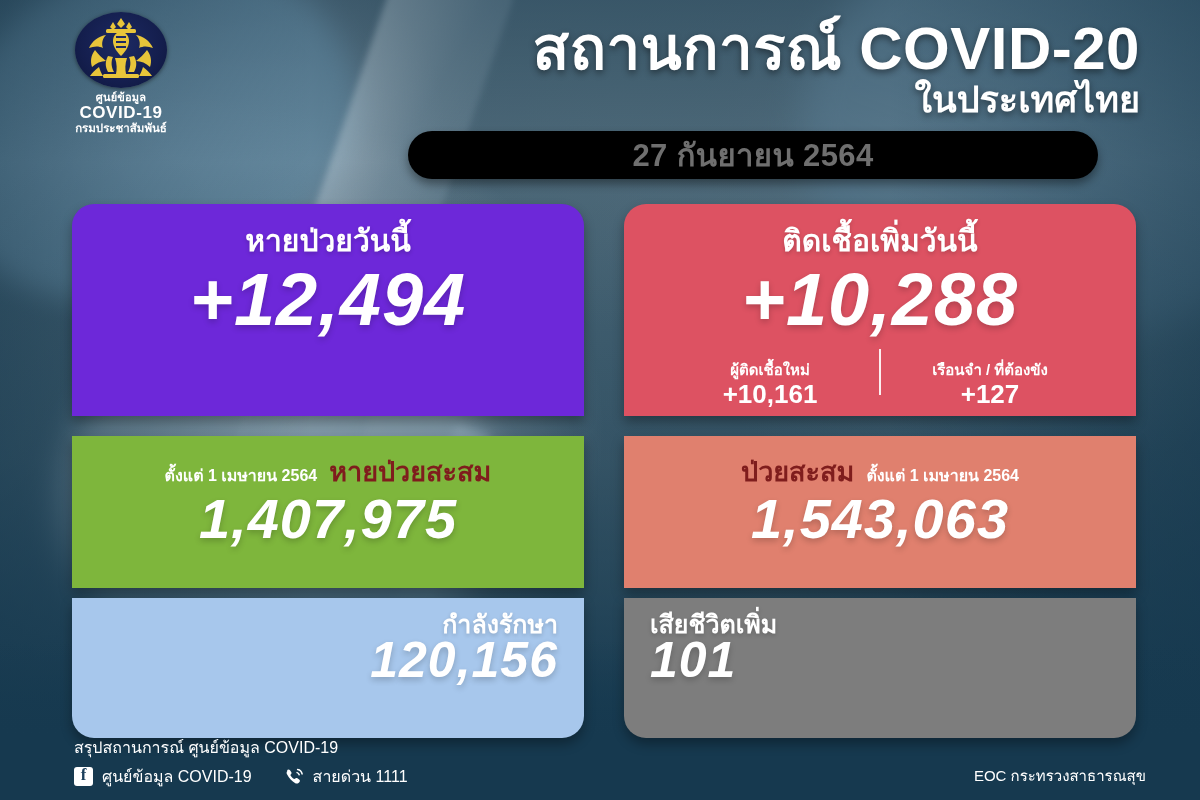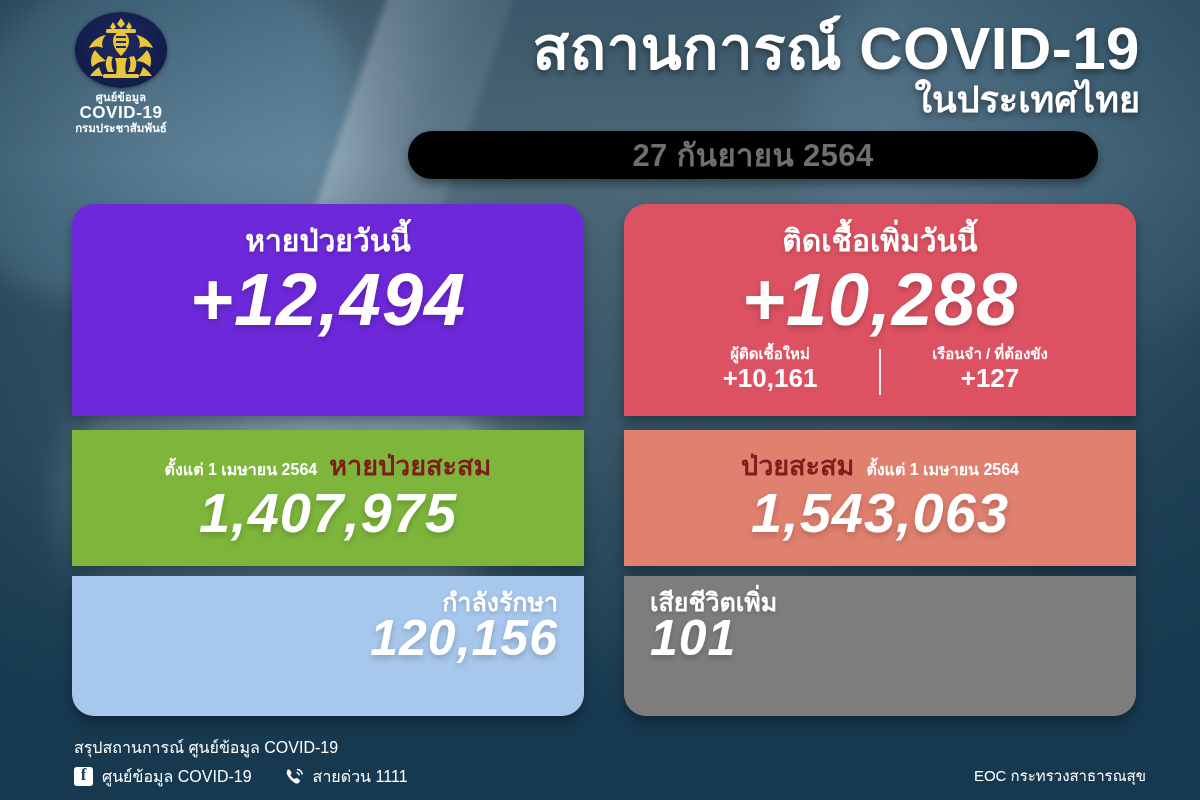--- a/index.html
+++ b/index.html
@@ -67,40 +67,40 @@
     display:flex;align-items:center;justify-content:center;}
   .date-text{font-size:31px;font-weight:bold;color:#6f6f6f;letter-spacing:.4px;}
 
   
   .col{position:absolute;z-index:5;}
   .col-left{left:72px;top:204px;width:512px;}
   .col-right{left:624px;top:204px;width:512px;}
 
   .card{box-sizing:border-box;position:relative;box-shadow:0 6px 12px rgba(0,0,0,.32);}
   .card-top{height:212px;border-radius:22px 22px 0 0;padding:20px 26px 0;}
-  .card-mid{height:136px;border-radius:0;padding:14px 26px 0;margin-top:14px;}
+  .card-mid{height:152px;border-radius:0;padding:14px 26px 0;margin-top:20px;}
   .card-bot{height:140px;border-radius:0 0 22px 22px;padding:12px 26px 0;margin-top:10px;}
 
   .green-1{background:#6d28d9;}
   .green-2{background:#7eb63c;}
   .red-1{background:#dd5262;}
   .red-2{background:#e0806e;}
   .blue-1{background:#a7c7ec;}
   .grey-1{background:#7d7d7d;}
 
   .lbl{color:#ffffff;font-weight:bold;text-shadow:0 2px 4px rgba(0,0,0,.18);}
   .lbl-top{font-size:30px;text-align:center;line-height:1.1;}
   .big{color:#ffffff;font-weight:bold;font-style:italic;letter-spacing:1px;
     text-shadow:0 3px 6px rgba(0,0,0,.20);}
   .big-top{font-size:74px;text-align:center;line-height:1.05;margin-top:4px;}
   .big-mid{font-size:56px;text-align:center;line-height:1.0;margin-top:-2px;}
   .big-bot{font-size:50px;line-height:1.0;margin-top:-4px;}
 
   .substats{display:flex;align-items:flex-start;justify-content:center;margin-top:6px;}
-  .substat{width:190px;text-align:center;color:#ffffff;}
+  .substat{width:190px;text-align:center;color:#ffffff;margin-top:16px;}
   .substat-label{font-size:15px;font-weight:bold;line-height:1.2;}
   .substat-value{font-size:26px;font-weight:bold;line-height:1.15;margin-top:1px;}
   .sub-divider{width:2px;height:46px;background:rgba(255,255,255,.9);margin:4px 14px 0;}
 
   .mid-head{display:flex;align-items:baseline;justify-content:center;gap:12px;}
   .since{font-size:16px;color:#ffffff;font-weight:bold;}
   .mid-title{font-size:27px;color:#7f1d1d;font-weight:bold;}
 
   .ta-right{text-align:right;}
   .ta-left{text-align:left;}
@@ -159,21 +159,21 @@
           <rect x="41" y="34" width="10" height="2"></rect>
         </g>
       </svg>
     </div>
     <div class="logo-l1">ศูนย์ข้อมูล</div>
     <div class="logo-l2">COVID-19</div>
     <div class="logo-l3">กรมประชาสัมพันธ์</div>
   </div>
 
   <div class="header">
-    <div class="title-main">สถานการณ์ COVID-19</div>
+    <div class="title-main">สถานการณ์ COVID-20</div>
     <div class="title-sub">ในประเทศไทย</div>
   </div>
   <div class="date-pill">
     <span class="date-text">27 กันยายน 2564</span>
   </div>
 
   <div class="col col-left">
 
     <div class="card card-top green-1">
       <div class="lbl lbl-top">หายป่วยวันนี้</div>

